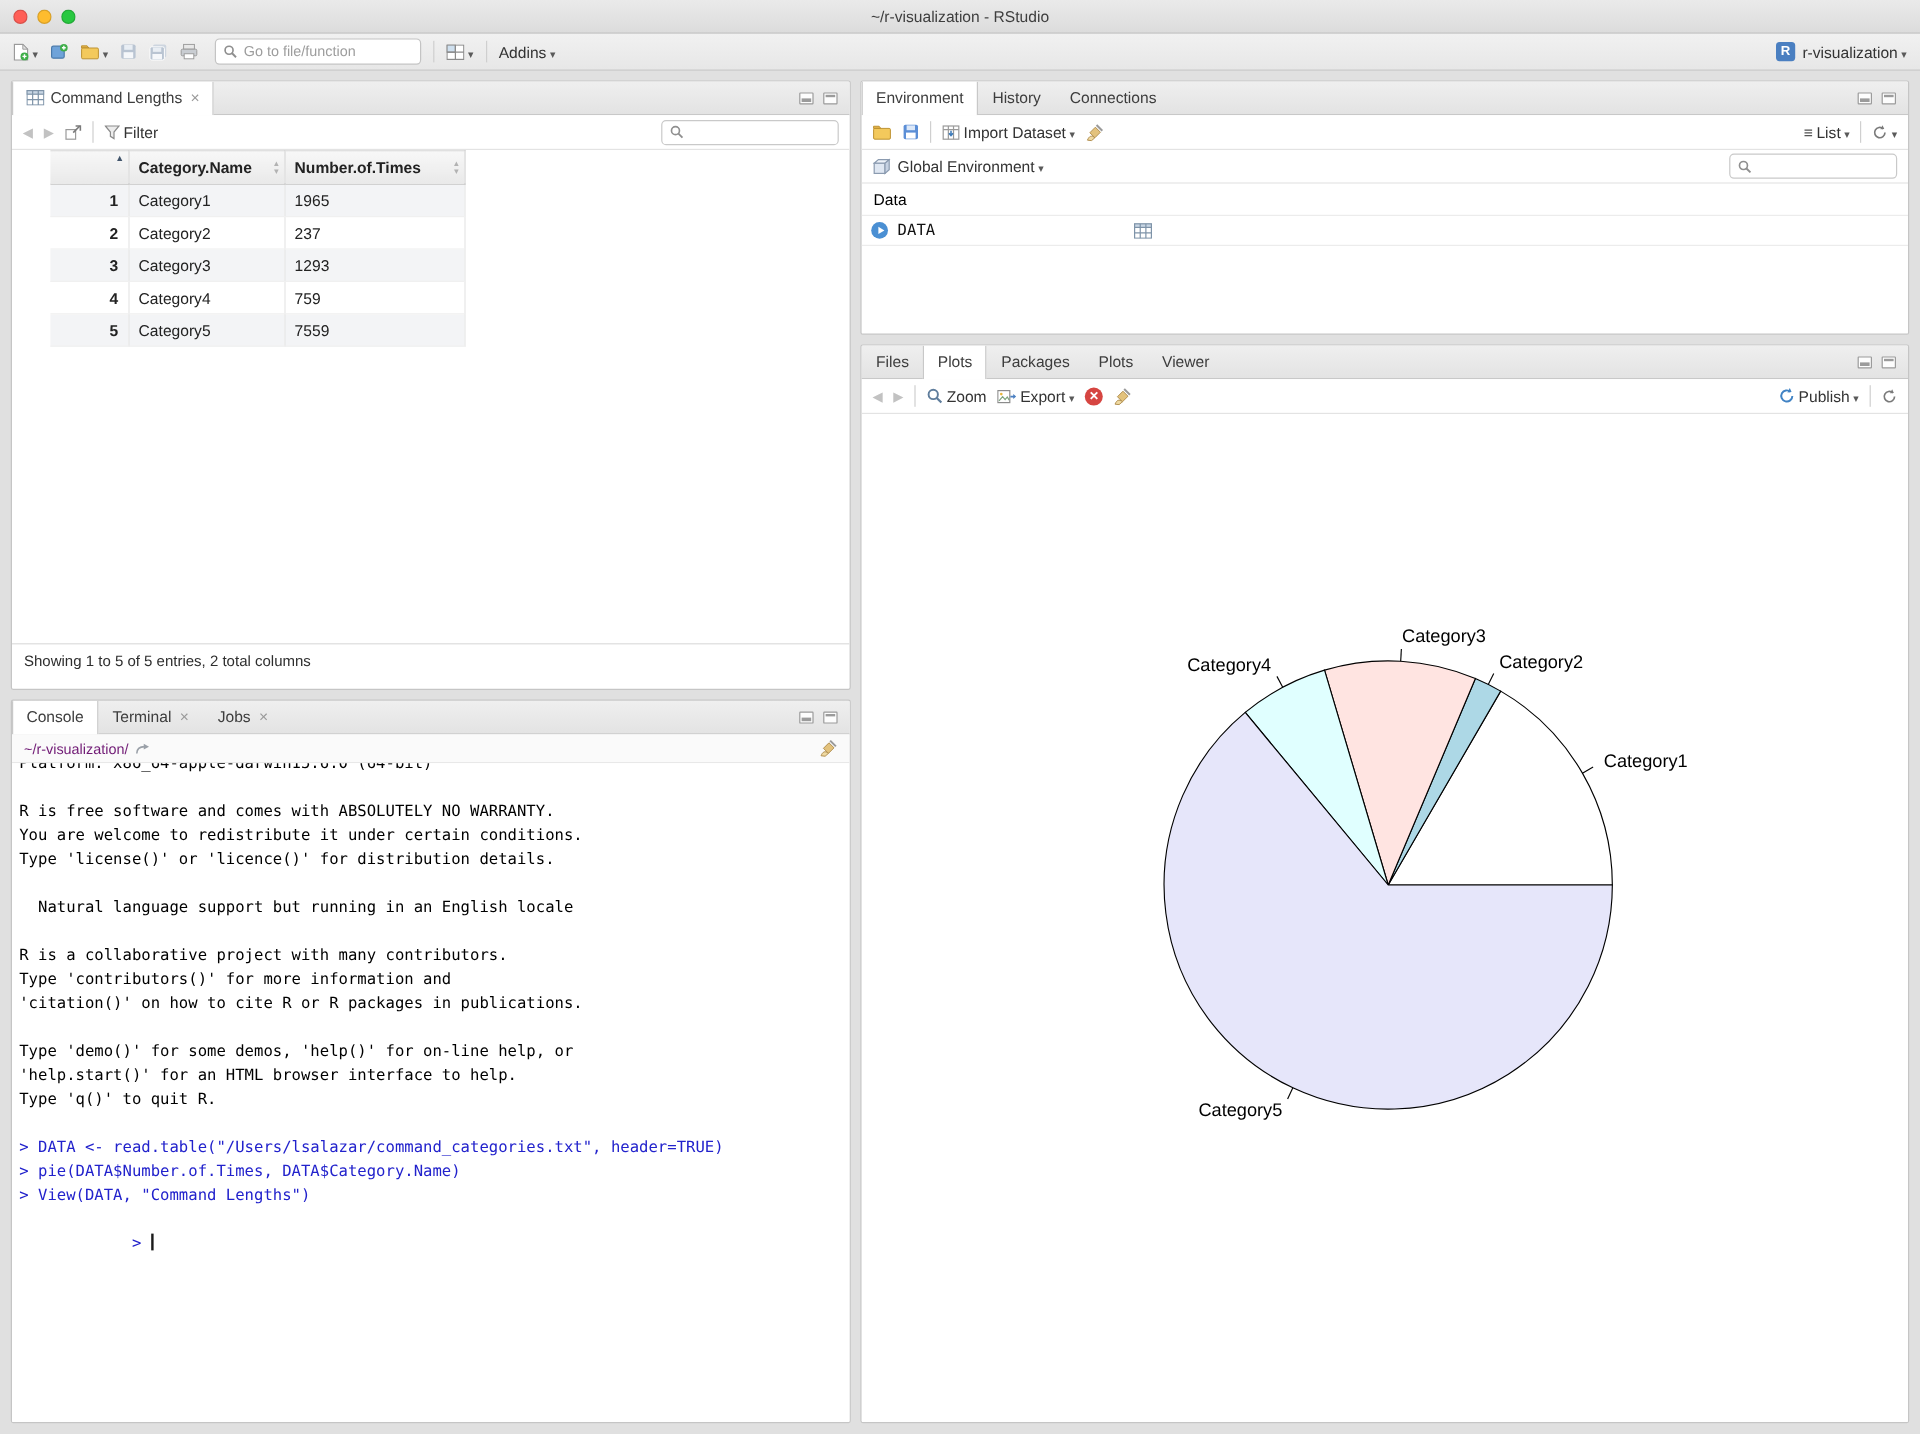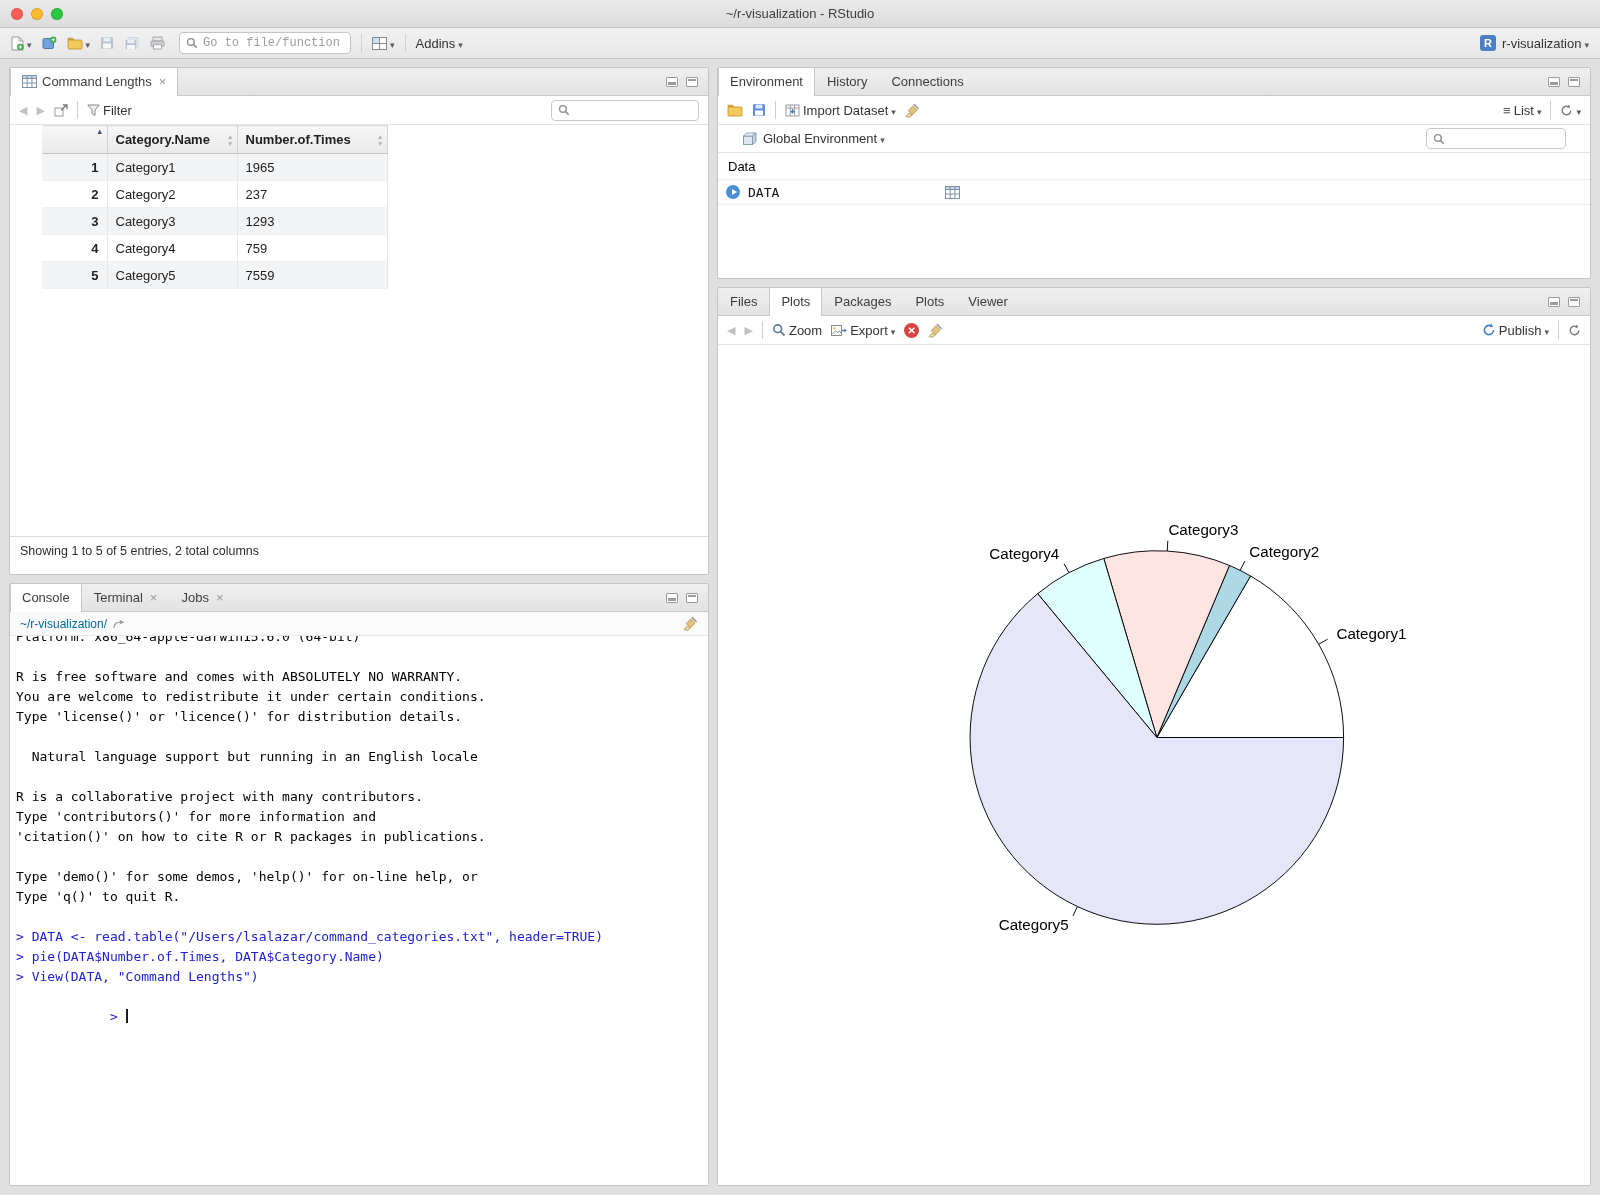--- a/index.html
+++ b/index.html
@@ -18,21 +18,21 @@
   .title { position: absolute; left: 0; right: 0; text-align: center; font-size: 13px; color: #3e3e3e; }
 
   
   .main-toolbar { height: 31px; flex-shrink: 0; background: linear-gradient(#f1f1f1, #e7e7e7); border-bottom: 1px solid #c6c6c6; display: flex; align-items: center; padding: 0 11px; gap: 10px; font-size: 13px; color: #333; }
   .tb-item { display: inline-flex; align-items: center; gap: 3px; cursor: default; }
   .caret { display: inline-block; }
   .caret::after { content: "▾"; font-size: 9px; color: #5a5a5a; }
   .sep { width: 1px; height: 18px; background: #cfcfcf; flex-shrink: 0; }
   .spacer { flex: 1; }
   .goto-box { display: flex; align-items: center; gap: 5px; width: 172px; height: 22px; border: 1px solid #c4c4c4; border-radius: 4px; background: #fff; padding: 0 6px; margin-left: 4px; }
-  .goto-box input { border: 0; outline: 0; flex: 1; font-size: 12px; color: #333; min-width: 0; background: transparent; font-family: Liberation Mono, monospace; }
+  .goto-box input { border: 0; outline: 0; flex: 1; font-size: 12px; color: #333; min-width: 0; background: transparent; font-family: Liberation Sans, sans-serif; }
   input::placeholder { color: #9d9d9d; }
   .r-cube { width: 16px; height: 16px; border-radius: 3px; background: #4a7fc1; color: #fff; font-size: 11px; font-weight: bold; display: inline-flex; align-items: center; justify-content: center; margin-right: 3px; }
 
   
   .workspace { flex: 1; min-height: 0; display: flex; gap: 8px; padding: 8px 9px 9px 9px; background: #e0e0e0; }
   .col { display: flex; flex-direction: column; gap: 8px; min-width: 0; }
   .col-left { width: 700px; flex-shrink: 0; }
   .col-right { flex: 1; }
   .pane { background: #fff; border: 1px solid #c5c5c5; border-radius: 2px; display: flex; flex-direction: column; overflow: hidden; min-height: 0; }
   #data-viewer-pane { height: 508px; flex-shrink: 0; }
@@ -73,29 +73,29 @@
   table.dv tr.alt td { background: #f3f4f6; }
   td.rownum { text-align: right; font-weight: bold; padding-right: 11px; color: #222; }
   .sort-stack { position: absolute; right: 3px; top: 50%; transform: translateY(-50%); display: flex; flex-direction: column; font-size: 6.5px; line-height: 7px; color: #b2b2b2; font-weight: normal; }
   .sort-stack::before { content: "▲"; }
   .sort-stack::after { content: "▼"; }
   .corner-sort { position: absolute; right: 3px; top: 1px; font-size: 7.5px; color: #41546b; font-weight: normal; }
   .corner-sort::after { content: "▲"; }
   .dv-footer { border-top: 1px solid #dcdcdc; font-size: 12.5px; color: #2e2e2e; padding: 7px 10px 16px 10px; flex-shrink: 0; }
 
   
-  .console-cwd { height: 24px; flex-shrink: 0; display: flex; align-items: center; gap: 6px; padding: 0 10px; font-size: 12px; color: #0369a1; border-bottom: 1px solid #e8e8e8; background: #fafafa; }
+  .console-cwd { height: 24px; flex-shrink: 0; display: flex; align-items: center; gap: 6px; padding: 0 10px; font-size: 12px; color: #701a75; border-bottom: 1px solid #e8e8e8; background: #fafafa; }
   .console-out { flex: 1; min-height: 0; overflow: hidden; padding: 0 6px; font-family: "DejaVu Sans Mono", "Liberation Mono", monospace; font-size: 13px; line-height: 20px; color: #000; background: #fff; }
   .clines { margin-top: -9px; }
   .cline { white-space: pre; min-height: 20px; }
   .cline.cin { color: var(--console-input, #2020cc); }
   .cursor { display: inline-block; width: 2px; height: 14px; background: #1a1a1a; margin-left: 8px; vertical-align: -2px; }
 
   
-  .env-scope-row { height: 28px; flex-shrink: 0; display: flex; align-items: center; gap: 6px; padding: 0 24px; border-bottom: 1px solid #e4e4e4; font-size: 13px; color: #333; }
+  .env-scope-row { height: 28px; flex-shrink: 0; display: flex; align-items: center; gap: 6px; padding: 0 9px; border-bottom: 1px solid #e4e4e4; font-size: 13px; color: #333; }
   .env-section { height: 26px; flex-shrink: 0; display: flex; align-items: center; padding: 0 10px; font-size: 13px; color: #000; }
   .env-obj { height: 26px; flex-shrink: 0; display: flex; align-items: center; font-family: "DejaVu Sans Mono", "Liberation Mono", monospace; font-size: 13px; color: #111; border-top: 1px solid #ececec; border-bottom: 1px solid #ececec; }
   .play-icon { width: 14px; height: 14px; border-radius: 50%; background: #4a8fd3; position: relative; margin: 0 8px 0 8px; flex-shrink: 0; }
   .play-icon::after { content: ""; position: absolute; left: 5.5px; top: 3.8px; border-left: 5px solid #fff; border-top: 3.4px solid transparent; border-bottom: 3.4px solid transparent; }
   .obj-name { width: 197px; }
   .obj-desc { flex: 1; align-self: stretch; display: flex; align-items: center; padding-left: 7px; border-left: 1px solid #e4e4e4; }
   .obj-grid { display: inline-flex; align-items: center; padding-right: 10px; }
 
   
   .plot-area { flex: 1; min-height: 0; position: relative; background: #fff; }
@@ -350,20 +350,21 @@
               <div class="cline">You are welcome to redistribute it under certain conditions.</div>
               <div class="cline">Type 'license()' or 'licence()' for distribution details.</div>
               <div class="cline">&nbsp;</div>
               <div class="cline">  Natural language support but running in an English locale</div>
               <div class="cline">&nbsp;</div>
               <div class="cline">R is a collaborative project with many contributors.</div>
               <div class="cline">Type 'contributors()' for more information and</div>
               <div class="cline">'citation()' on how to cite R or R packages in publications.</div>
               <div class="cline">&nbsp;</div>
               <div class="cline">Type 'demo()' for some demos, 'help()' for on-line help, or</div>
+              <div class="cline">'help.start()' for an HTML browser interface to help.</div>
               <div class="cline">Type 'q()' to quit R.</div>
               <div class="cline">&nbsp;</div>
               <div class="cline cin">&gt; DATA &lt;- read.table("/Users/lsalazar/command_categories.txt", header=TRUE)</div>
               <div class="cline cin">&gt; pie(DATA$Number.of.Times, DATA$Category.Name)</div>
               <div class="cline cin">&gt; View(DATA, "Command Lengths")</div>
             </div>
           <div class="cline cin">
             <span>&gt;</span><span class="cursor"></span>
           </div>
         </div>

